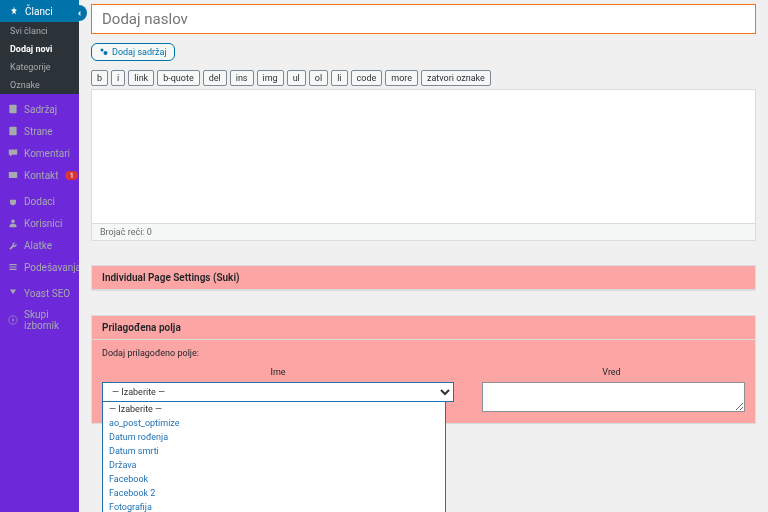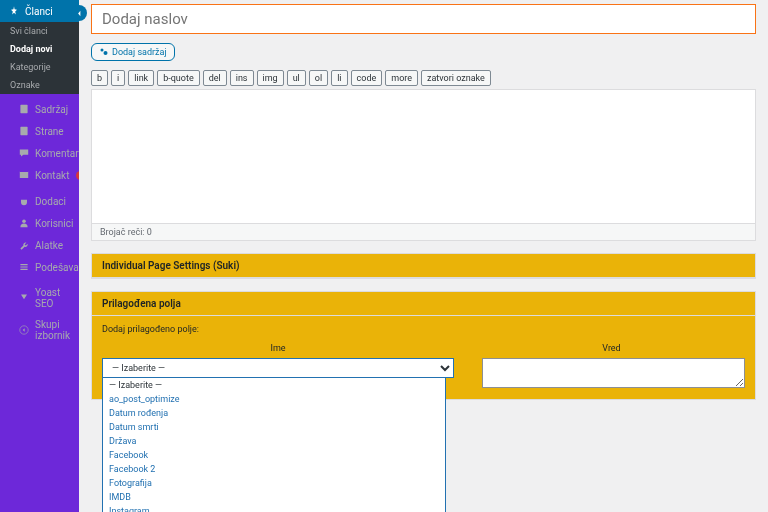--- a/index.html
+++ b/index.html
@@ -5,31 +5,31 @@
 *{margin:0;padding:0;box-sizing:border-box;font-family:-apple-system,BlinkMacSystemFont,"Segoe UI",Roboto,sans-serif}
 body{background:#f0f0f1;font-size:11px;color:#1d2327;overflow:hidden}
 .wrap{display:flex;height:512px;width:768px}
 .sidebar{width:79px;background:#6d28d9;color:#fff;flex-shrink:0;font-size:10px}
 .sb-top{background:#0073aa;color:#fff;padding:5px 8px;display:flex;align-items:center;gap:5px;position:relative}
 .sb-top .collapse{position:absolute;right:-8px;top:5px;width:16px;height:16px;background:#0073aa;border-radius:50%;display:flex;align-items:center;justify-content:center}
 .sb-sub{background:#2c3338}
 .sb-sub a{display:block;padding:4px 8px 4px 10px;color:#a7aaad;text-decoration:none;font-size:9px}
 .sb-sub a.cur{color:#fff;font-weight:700}
 .sb-sep{height:4px}
-.sb-item{display:flex;align-items:center;gap:5px;padding:5px 18px;color:#a7aaad;cursor:pointer}
+.sb-item{display:flex;align-items:center;gap:5px;padding:5px 7px;color:#a7aaad;cursor:pointer}
 .sb-item svg{width:12px;height:12px;flex-shrink:0}
 .badge{background:#d63638;color:#fff;border-radius:8px;padding:0 4px;font-size:8px;margin-left:2px}
 .main{flex:1;overflow:auto;background:#f0f0f1;padding:0 12px}
 .title-in{width:100%;padding:5px 10px;font-size:15px;border:1px solid #f97316;background:#fff;color:#646970;margin-top:4px}
 .tb-row{margin-top:9px;display:flex;gap:3px;flex-wrap:wrap}
 .btn{border:1px solid #0073aa;background:#f6f7f7;color:#0073aa;padding:3px 7px;font-size:9px;border-radius:6px;cursor:pointer;display:inline-flex;align-items:center;gap:3px}
 .btn-sm{border:1px solid #7e8993;background:#f6f7f7;color:#2c3338;padding:2px 5px;font-size:9px;border-radius:2px;cursor:pointer}
 .editor{width:100%;height:135px;border:1px solid #dcdcde;background:#fff;margin-top:3px}
 .wc{padding:3px 8px;font-size:9px;color:#646970;border:1px solid #dcdcde;border-top:none;background:#f6f7f7}
-.box{border:1px solid #dcdcde;background:#eab308;margin-top:12px}
+.box{border:1px solid #dcdcde;background:#fca5a5;margin-top:24px}
 .box-h{border-bottom:1px solid #dcdcde;padding:6px 10px;font-size:10px;font-weight:600}
 .box-b{padding:8px 10px}
 .cf-label{font-size:9px;margin-bottom:6px;display:block}
 .cf-row{display:flex;gap:28px}
 .cf-col{flex:1;position:relative}
 .cf-th{text-align:center;font-size:9px;padding:3px 0 5px}
 .sel{width:100%;padding:3px 5px;border:1px solid #2271b1;font-size:9px;background:#fff;color:#2c3338}
 .dd{position:absolute;top:38px;left:0;right:8px;background:#fff;border:1px solid #2271b1;border-top:none;max-height:180px;overflow-y:auto;z-index:10}
 .dd-item{padding:2px 6px;font-size:9px;color:#2271b1;cursor:pointer}
 .dd-item.ph{color:#2c3338}

